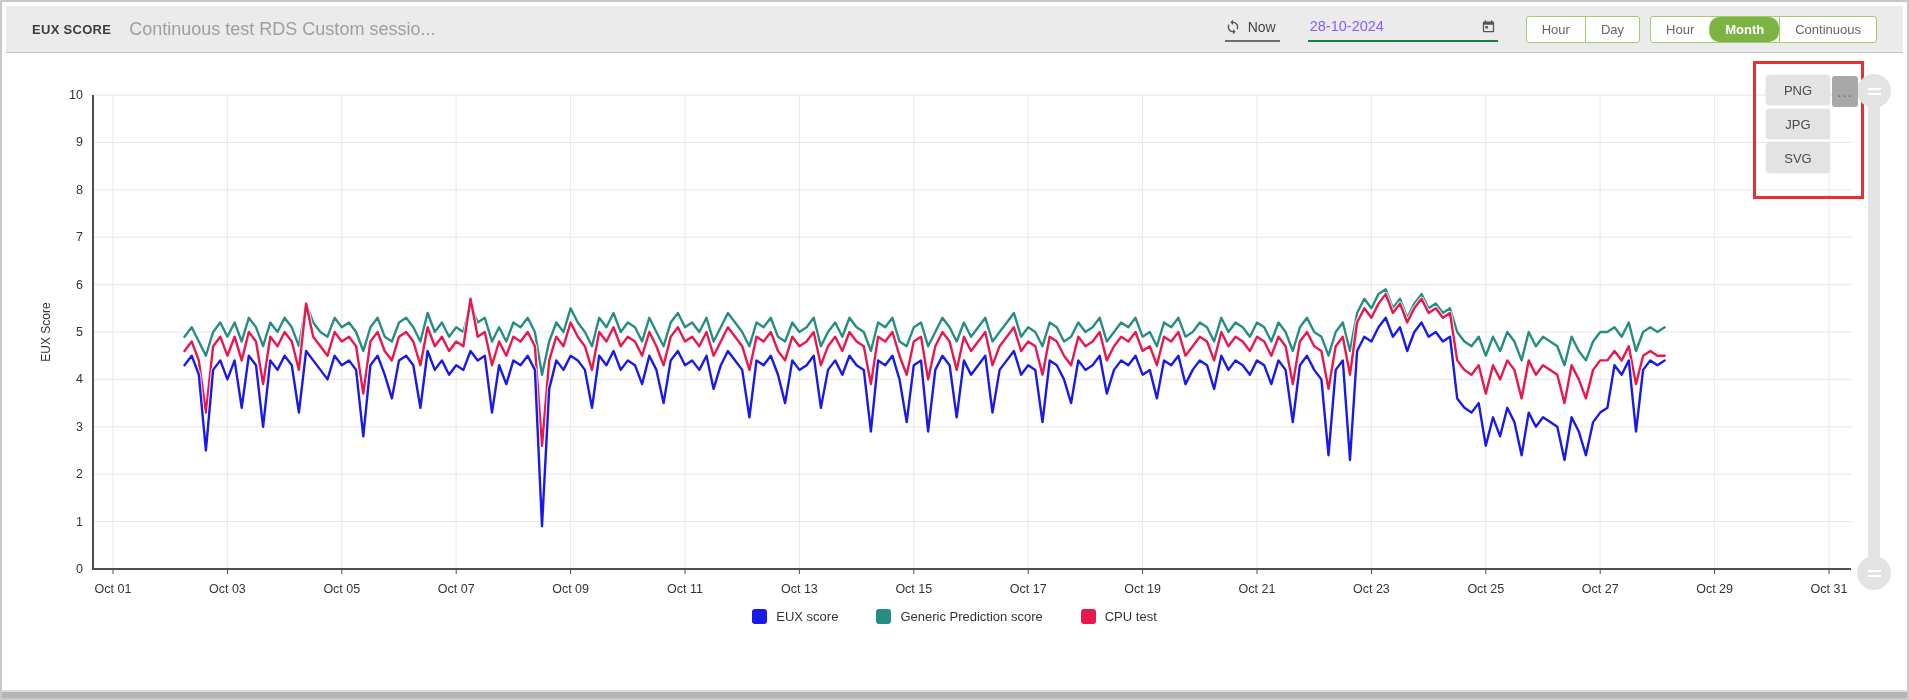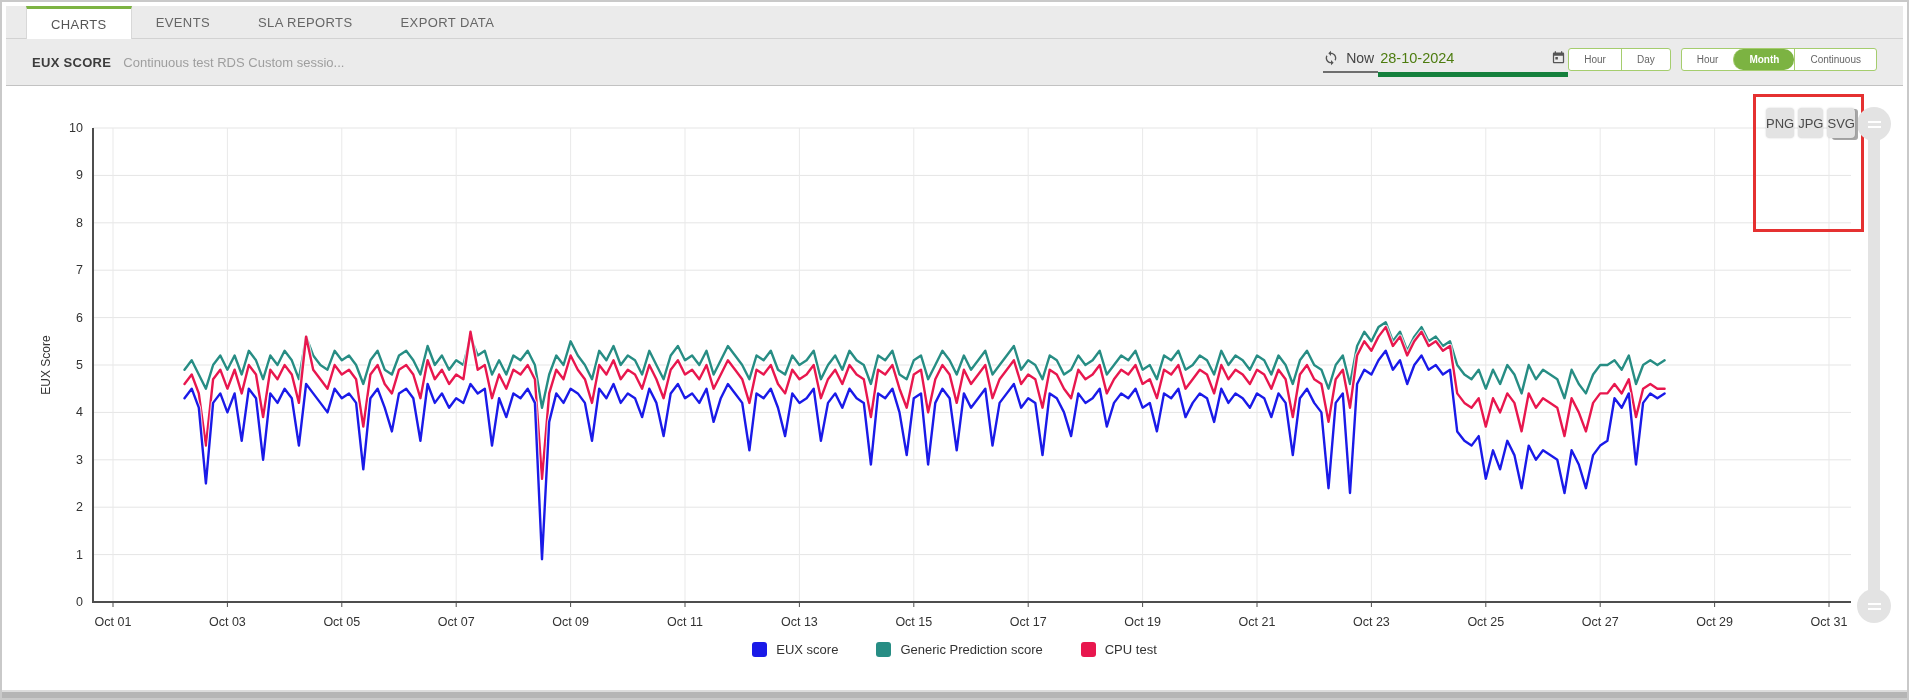--- a/index.html
+++ b/index.html
@@ -8,67 +8,61 @@
   .inner-pad{ position:absolute; left:4px; right:4px; top:4px; }
 
   
   .tabbar{ position:relative; height:33px; background:#ebebeb; border-bottom:1px solid #d2d2d2; display:flex; align-items:stretch; padding-left:20px; }
   .tab{ position:relative; padding:0 24px; display:flex; align-items:center; font-size:13px; letter-spacing:.4px; color:#666; cursor:pointer; }
   .tab.active{ background:#fff; color:#555; border-left:1px solid #d8d8d8; border-right:1px solid #d8d8d8; border-top:3px solid var(--accent-green,#7cb342); margin-bottom:-1px; z-index:2; }
 
   
   .header{ height:47px; background:#ebebeb; border-bottom:1px solid #c2c2c2; display:flex; align-items:center; padding:0 26px; }
   .page-title{ font-size:13px; font-weight:bold; color:#3c3c3c; letter-spacing:.3px; }
-  .page-subtitle{ font-size:13px; color:#9e9e9e; margin-left:12px; }
-  .header-right{ margin-left:auto; display:flex; align-items:flex-start; }
+  .page-subtitle{ font-size:18px; color:#9e9e9e; margin-left:18px; }
+  .header-right{ margin-left:auto; display:flex; align-items:center; gap:28px; }
   .now-btn{ display:flex; align-items:center; gap:7px; font-size:14px; color:#444; border-bottom:2px solid #6e6e6e; padding:2px 4px 5px 0; cursor:pointer; }
   .now-btn svg{ width:16px; height:16px; fill:#555; }
-  .date-field{ width:190px; display:flex; align-items:center; justify-content:space-between; font-size:14.5px; color:#4d7c0f; border-bottom:5px solid #15803d; padding:2px 2px 6px 2px; cursor:text; }
+  .date-field{ width:190px; display:flex; align-items:center; justify-content:space-between; font-size:14.5px; color:#8b5cf6; border-bottom:2px solid #15803d; padding:2px 2px 6px 2px; cursor:text; }
   .date-field svg{ width:15px; height:15px; fill:#555; }
   .range-groups{ display:flex; gap:10px; }
   .btn-group{ display:flex; border:1px solid var(--green-border,#a5cd6e); border-radius:3px; overflow:hidden; background:#fff; }
-  .range-btn{ padding:5px 15px; font-size:10px; color:#666; background:transparent; border:none; border-left:1px solid var(--green-border,#a5cd6e); cursor:pointer; font-family:inherit; }
+  .range-btn{ padding:5px 15px; font-size:13px; color:#666; background:transparent; border:none; border-left:1px solid var(--green-border,#a5cd6e); cursor:pointer; font-family:inherit; }
   .range-btn:first-child{ border-left:none; }
   .range-btn.active{ background:var(--accent-green,#7cb342); color:#fff; font-weight:bold;border-radius:10px; }
 
   
   .chart-area{ position:relative; height:608px; background:#fff; }
   .chart-area svg.plot{ position:absolute; left:0; top:0; }
   svg text{ font-family:"Liberation Sans", sans-serif; }
 
   .legend{ position:absolute; left:0; right:0; top:556px; display:flex; justify-content:center; gap:38px; }
   .legend-item{ display:flex; align-items:center; gap:9px; cursor:pointer; }
   .legend-swatch{ width:15px; height:15px; border-radius:3px; }
   .legend-label{ font-size:13px; color:#333; }
 
-  .export-menu{ position:absolute; left:1760px; top:22px; width:64px; display:flex; gap:4px; z-index:6; }
+  .export-menu{ position:absolute; left:1760px; top:22px; width:64px; display:flex; flex-direction:column; gap:4px; z-index:6; }
   .export-item{ height:30px; background:#e3e3e3; border:none; border-radius:4px; font-size:13px; color:#4a4a4a; cursor:pointer; font-family:inherit; box-shadow:0 0 2px rgba(0,0,0,.18); }
   .context-btn{ position:absolute; left:1826px; top:23px; width:26px; height:31px; background:#a8a8a8; border:none; border-radius:3px; color:#6a6a6a; font-size:15px; letter-spacing:1px; line-height:10px; cursor:pointer; z-index:6; }
   .annotation-red{ position:absolute; left:1747px; top:8px; width:111px; height:138px; border:3px solid var(--annotation-red,#e53131); z-index:5; pointer-events:none; }
 
   .vslider-track{ position:absolute; left:1862px; top:32px; width:12px; height:492px; background:#e3e3e3; border-radius:6px; z-index:4; cursor:pointer; }
   .vslider-handle{ position:absolute; left:1851px; width:34px; height:34px; background:#e3e3e3; border-radius:50%; z-index:5; cursor:grab; display:flex; flex-direction:column; align-items:center; justify-content:center; gap:3px; }
   .vslider-handle span{ display:block; width:13px; height:2px; background:#fff; }
   .vslider-handle.top{ top:21px; }
   .vslider-handle.bottom{ top:503px; }
 
   .bottom-bar{ position:absolute; left:0; right:0; bottom:0; height:8px; background:#b5b5b5; border-top:2px solid #dcdcdc; }
 </style>
 </head>
 <body>
 
 <div class="screen">
   <div class="inner-pad">
 
-    <div class="tabbar" id="tabbar">
-        <div class="tab active">CHARTS</div>
-        <div class="tab">EVENTS</div>
-        <div class="tab">SLA REPORTS</div>
-        <div class="tab">EXPORT DATA</div>
-      </div>
 
     <div class="header">
       <span class="page-title">EUX SCORE</span>
       <span class="page-subtitle">Continuous test RDS Custom sessio...</span>
 
       <div class="header-right">
         <div class="now-btn">
           <svg viewBox="0 0 24 24">
               <path d="M12 4V1L8 5l4 4V6c3.31 0 6 2.69 6 6 0 1.01-.25 1.97-.7 2.8l1.46 1.46C19.54 15.03 20 13.57 20 12c0-4.42-3.58-8-8-8zm0 14c-3.31 0-6-2.69-6-6 0-1.01.25-1.97.7-2.8L5.24 7.74C4.46 8.97 4 10.43 4 12c0 4.42 3.58 8 8 8v3l4-4-4-4v3z"></path>
             </svg>

